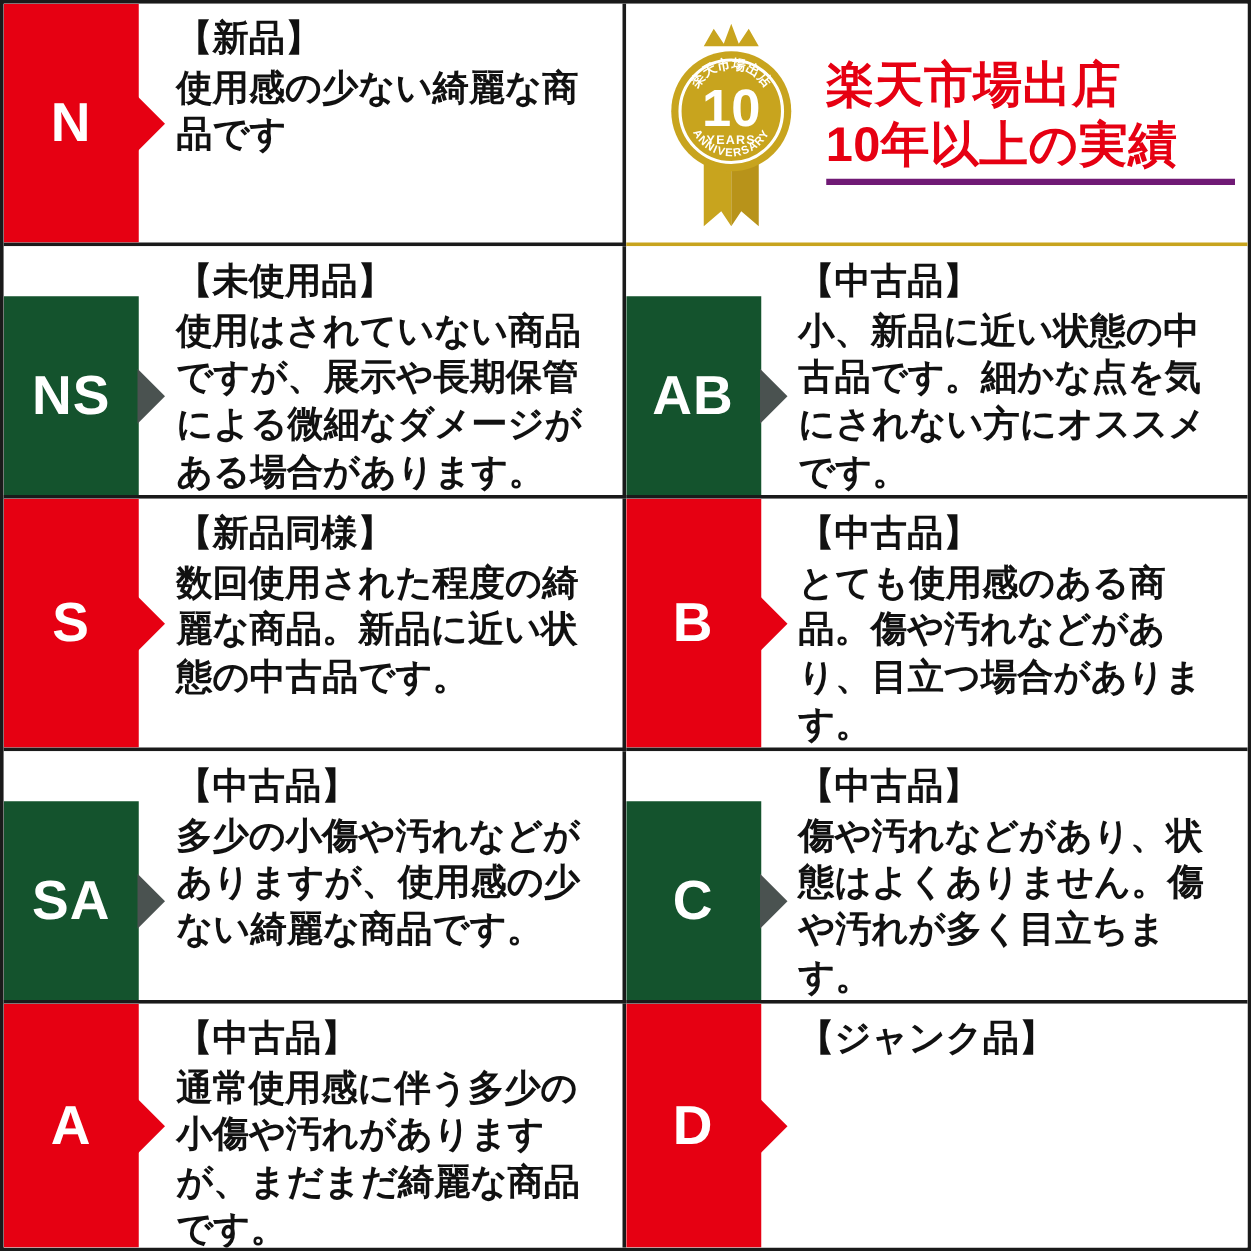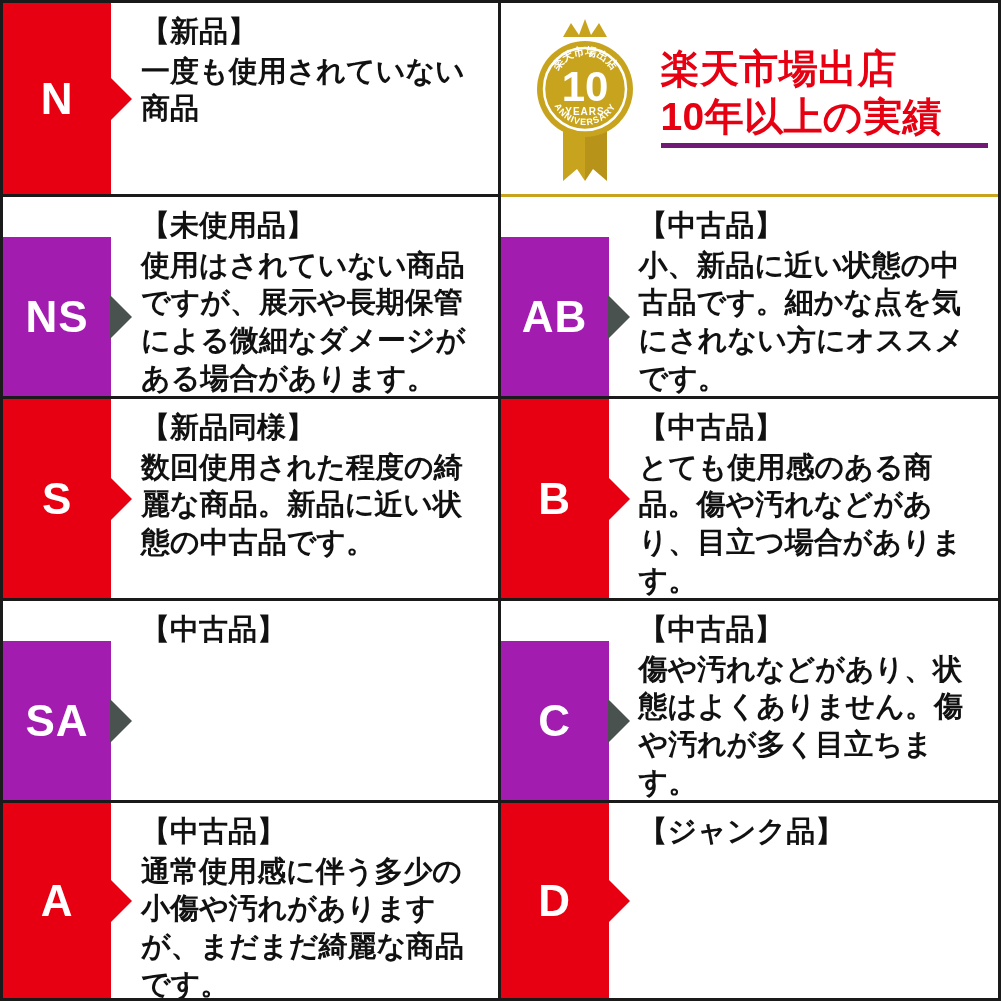--- a/index.html
+++ b/index.html
@@ -54,21 +54,21 @@
     display: flex;
     align-items: center;
     justify-content: center;
     color: #ffffff;
     font-weight: bold;
     letter-spacing: 0.02em;
     font-size: 44px;
     line-height: 1;
   }
   .rank.red { background: #e60012; }
-  .rank.gray { background: #a21caf; margin-top: 40px; }
+  .rank.gray { background: #14532d; margin-top: 40px; }
 
   
   .rank::after {
     content: "";
     position: absolute;
     right: -21px;
     top: 50%;
     transform: translateY(-50%);
     width: 0;
     height: 0;
@@ -146,21 +146,21 @@
 </head>
 <body>
 
 <div class="sheet">
   <div class="grid">
 
     <div class="cell">
       <div class="rank red">N</div>
       <div class="desc">
         <span class="title">【新品】</span>
-        <span class="body">一度も使用されていない商品</span>
+        <span class="body">使用感の少ない綺麗な商品です</span>
       </div>
     </div>
 
     <div class="cell col-right promo">
       <div class="badge">
         <svg width="132" height="172" viewBox="0 0 132 172" aria-hidden="true">
 
           <path d="M44 26 L52 12 L60 24 L66 8 L72 24 L80 12 L88 26 Z" fill="#c8a41e"></path>
 
           <path d="M44 120 L44 170 L58 158 L66 170 L66 120 Z" fill="#c8a41e"></path>
@@ -217,20 +217,21 @@
       <div class="desc">
         <span class="title">【中古品】</span>
         <span class="body">とても使用感のある商品。傷や汚れなどがあり、目立つ場合があります。</span>
       </div>
     </div>
 
     <div class="cell">
       <div class="rank gray">SA</div>
       <div class="desc">
         <span class="title">【中古品】</span>
+        <span class="body">多少の小傷や汚れなどがありますが、使用感の少ない綺麗な商品です。</span>
       </div>
     </div>
     <div class="cell col-right">
       <div class="rank gray">C</div>
       <div class="desc">
         <span class="title">【中古品】</span>
         <span class="body">傷や汚れなどがあり、状態はよくありません。傷や汚れが多く目立ちます。</span>
       </div>
     </div>
 

